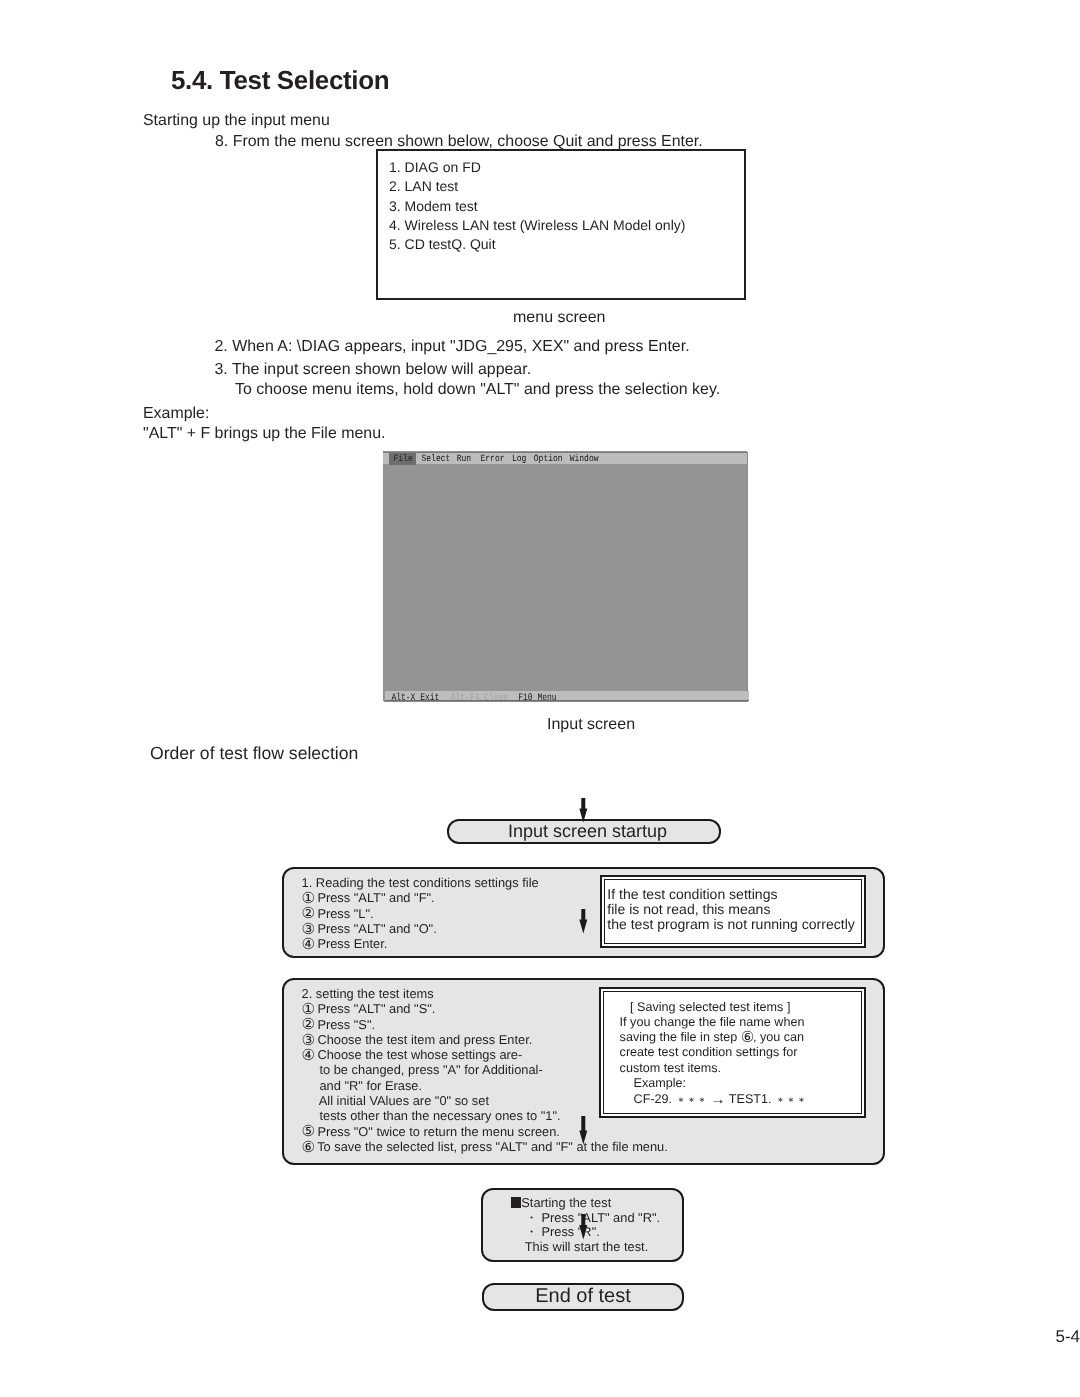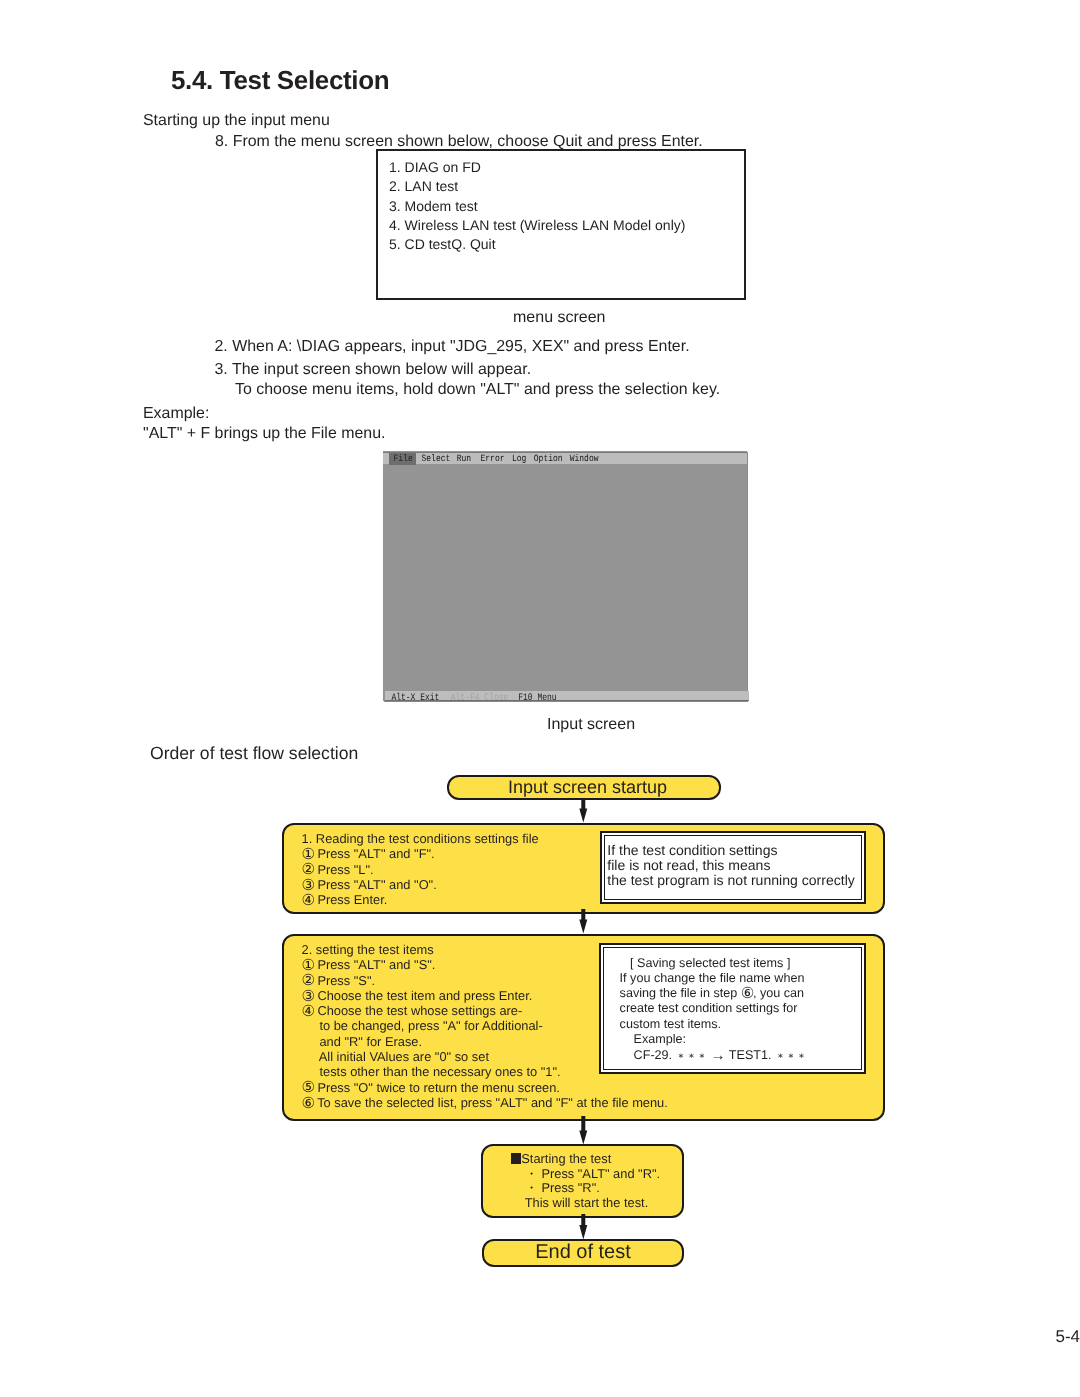--- a/index.html
+++ b/index.html
@@ -31,21 +31,21 @@
                  font-size:8px;line-height:12px;color:#151515;white-space:pre;
                  transform:scaleY(1.2);transform-origin:left top;}
   #screen .mb-hl{position:absolute;left:5px;top:0px;height:12px;background:#6e6e6e;}
   #screen .sbtxt{position:absolute;font-family:"Liberation Mono",monospace;
                  font-size:8px;line-height:11px;white-space:pre;
                  transform:scaleY(1.25);transform-origin:left top;}
   #screen-caption{left:547px;top:706.5px;font-size:16px;}
 
   
   #flow-title{left:150px;top:743px;font-size:17.6px;}
-  .rbox{position:absolute;border:2.4px solid #1a1a1a;border-radius:12px;background:#fde047;}
+  .rbox{position:absolute;border:2.4px solid #1a1a1a;border-radius:12px;background:#e5e5e5;margin-top:44px;}
   .sbox{position:absolute;border:2px solid #1a1a1a;background:#fff;}
   .sbox2{position:absolute;border:1.8px solid #1a1a1a;}
   .arrow{position:absolute;}
   .fl{position:absolute;font-size:12.85px;line-height:15.3px;white-space:pre;color:#231f20;}
   .fl i{font-style:normal;font-size:15.2px;letter-spacing:-1.4px;line-height:0;
         position:relative;top:0.8px;}
   .sq{display:inline-block;width:10.3px;height:10.3px;background:#231f20;
       vertical-align:-0.5px;margin-left:-3.3px;}
   .fn{position:absolute;font-size:14.05px;line-height:14.95px;white-space:pre;color:#231f20;}
   .fn2{position:absolute;font-size:12.6px;line-height:15.3px;white-space:pre;color:#231f20;}

